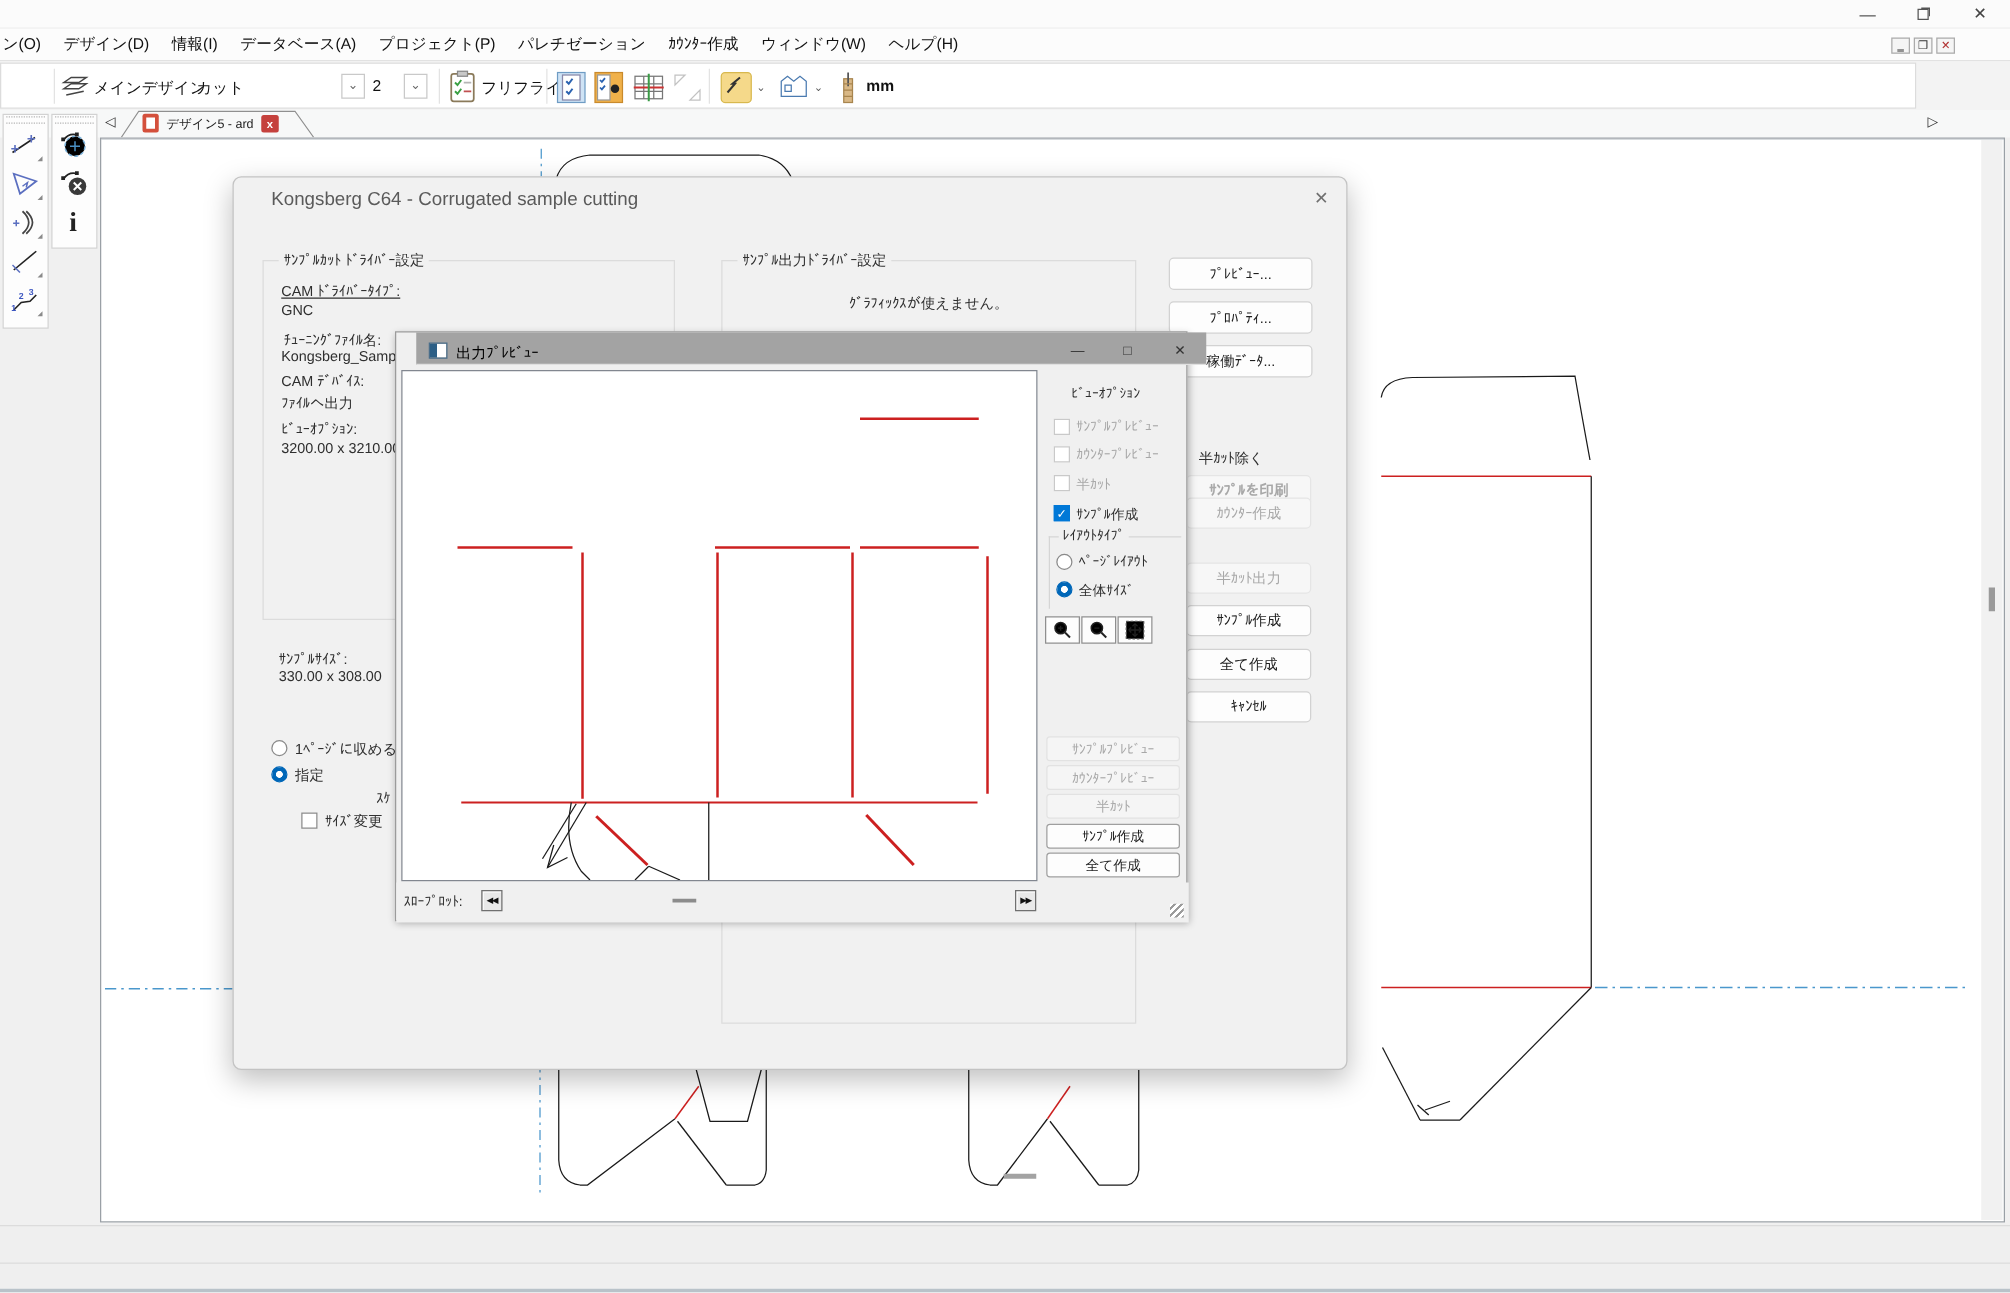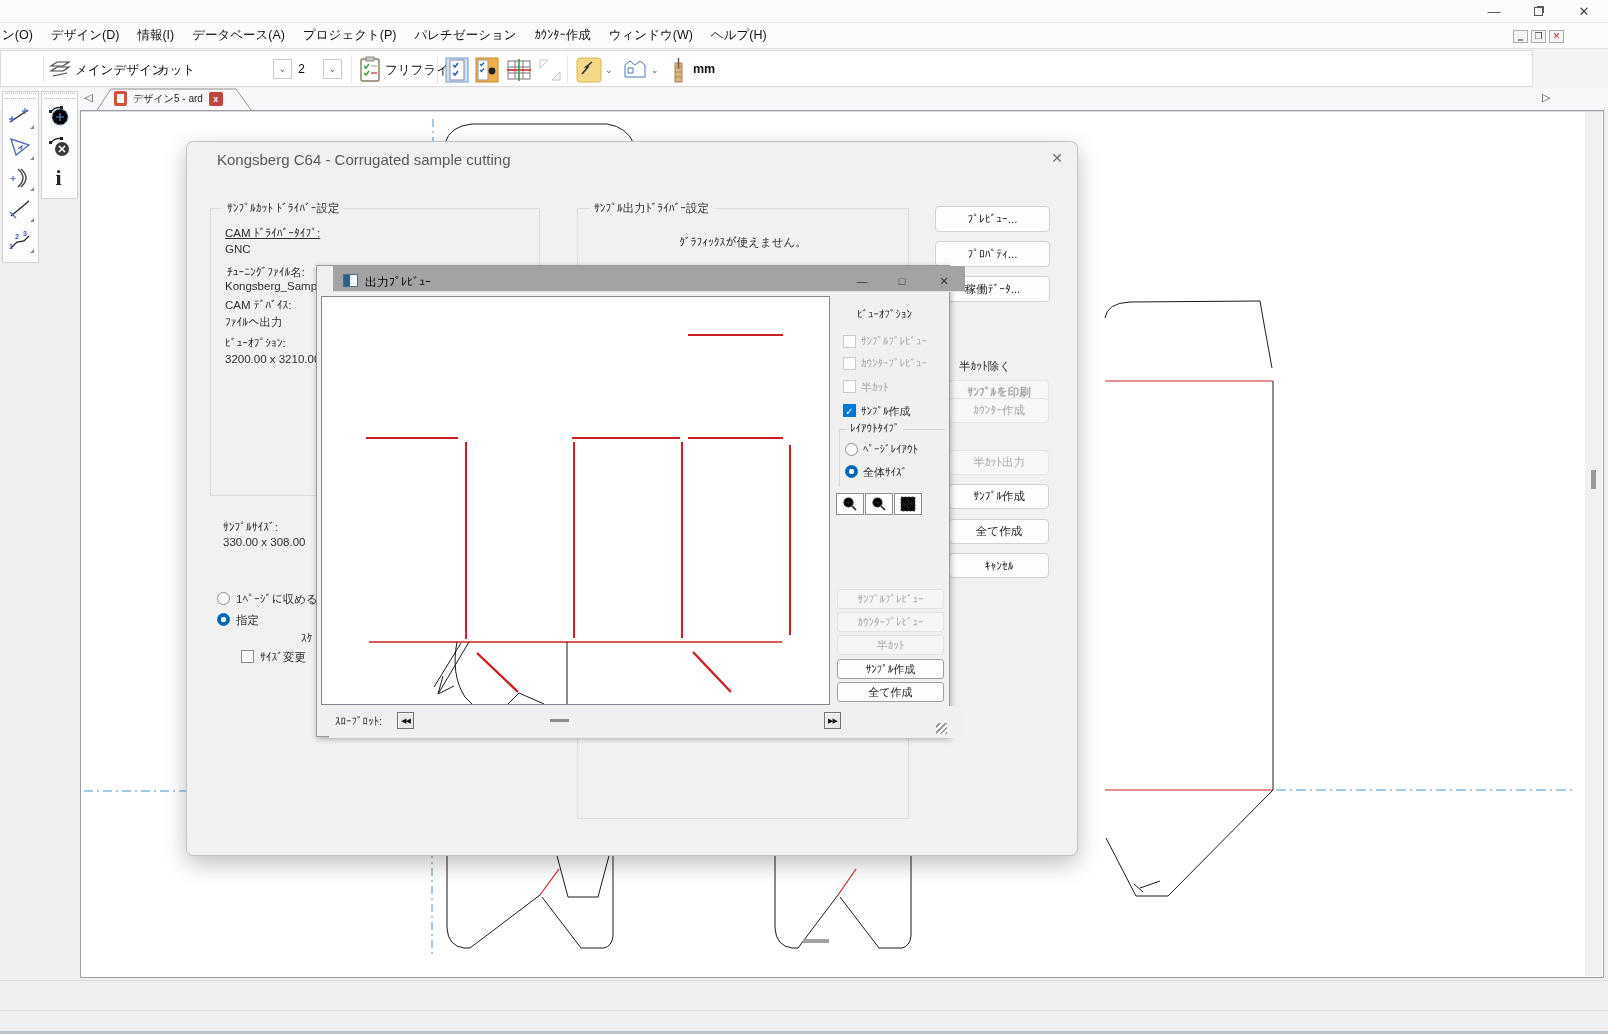--- a/index.html
+++ b/index.html
@@ -74,21 +74,21 @@
   #pv-titlebar { position:absolute; left:16px; top:0; width:100%; height:26px; background:#a3a3a3; border-bottom:1px solid #e0e0e0; }
   #pv-title { position:absolute; left:32px; top:8px; font-size:12px; color:#000; white-space:nowrap; }
   #pv-icon { position:absolute; left:10px; top:8px; width:15px; height:13px; border:1px solid #4a6e8a; background:linear-gradient(90deg,#2d5f86 0 6px,#fff 6px); }
   .pv-ctl { position:absolute; top:6px; width:22px; height:18px; text-align:center; line-height:18px; font-size:11px; color:#333; }
   #pv-canvas { position:absolute; left:4px; top:30px; width:509px; height:409px; background:#fff; border:1px solid #828790; }
   .pv-panel-text { position:absolute; font-size:11px; color:#2f2f2f; white-space:nowrap; }
   .pv-btn { position:absolute; left:520px; width:107px; height:20px; background:#fdfdfd; border:1px solid #cfcfcf; border-radius:3px; font-size:11px; color:#1d1d1d; display:flex; align-items:center; justify-content:center; white-space:nowrap; }
   .pv-btn.disabled { background:#f5f5f5; border-color:#e2e2e2; color:#a8a8a8; }
   .zoom-btn { position:absolute; top:492px; width:28px; height:22px; background:#fdfdfd; border:1px solid #8f8f8f; display:flex; align-items:center; justify-content:center; }
   #pv-groupbox { position:absolute; left:522px; top:435px; width:106px; height:56px; border-top:1px solid #d5d5d5; border-left:1px solid #d5d5d5; }
-  #pv-bottombar { position:absolute; left:12px; top:440px; width:634px; height:32px; background:#f0f0f0; }
+  #pv-bottombar { position:absolute; left:0px; top:440px; width:634px; height:32px; background:#f0f0f0; }
   .slope-btn { position:absolute; top:6px; width:17px; height:17px; background:#e9e9e9; border:1px solid #707070; box-shadow:inset 1px 1px 0 #fff; font-size:7px; text-align:center; line-height:16px; color:#111; letter-spacing:-1px; }
   #slope-track { position:absolute; left:86px; top:6px; width:407px; height:17px; background:#f0f0f0; }
   #slope-thumb { position:absolute; left:135px; top:7px; width:19px; height:3px; background:#8c8c8c; }
   #pv-grip { position:absolute; right:2px; bottom:2px; width:11px; height:11px; background:repeating-linear-gradient(135deg,#fff 0 2px,#9b9b9b 2px 4px); }
 
   svg line, svg path, svg polyline { fill:none; }
 </style>
 </head>
 <body>
 

